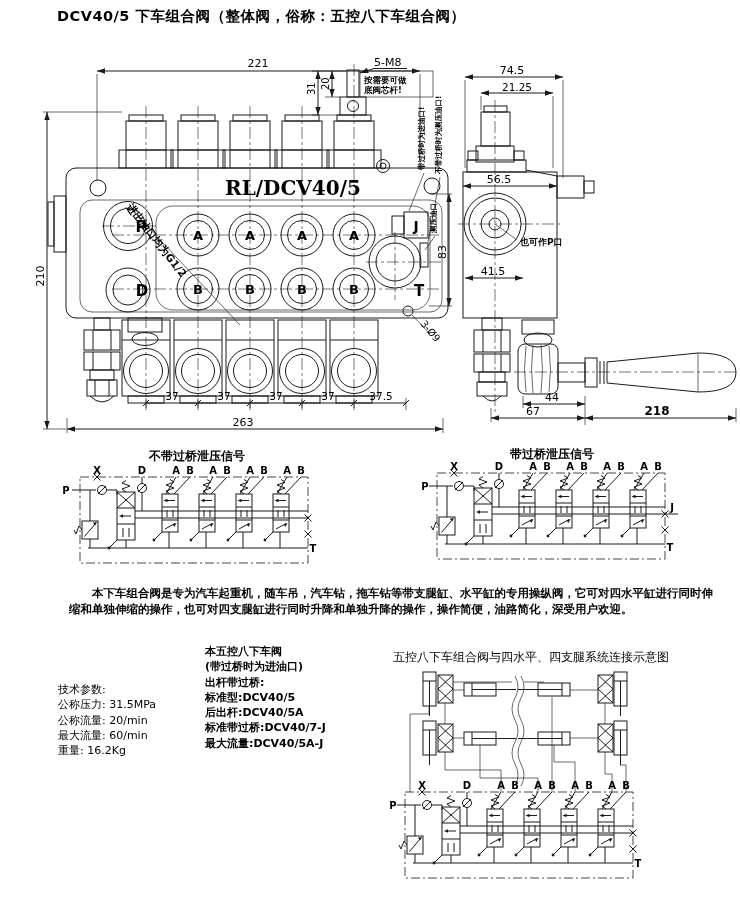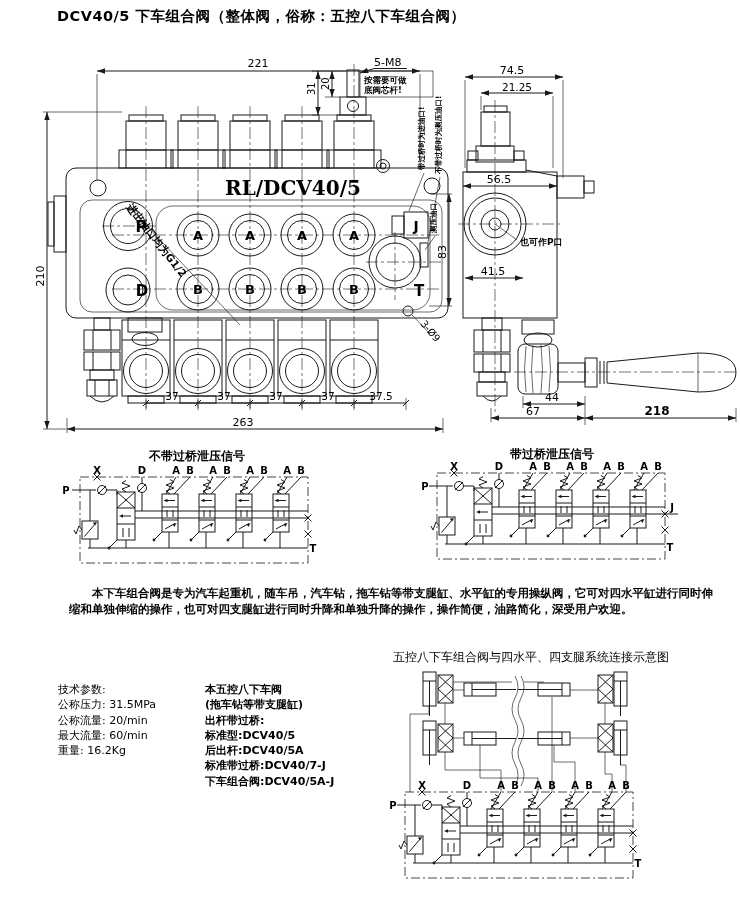--- a/index.html
+++ b/index.html
@@ -2,21 +2,21 @@
 <html><head>
 <meta charset="utf-8">
 <style>
   html,body{margin:0;padding:0;background:#fff;}
   .page{position:relative;width:740px;height:901px;background:#fff;overflow:hidden;
         font-family:"DejaVu Sans",sans-serif;color:#000;}
   .pagetitle{position:absolute;left:57px;top:7px;font-size:14.5px;font-weight:bold;letter-spacing:.5px;}
   .desc{position:absolute;left:55px;top:585px;width:655px;font-size:11.5px;font-weight:bold;
         line-height:16px;text-indent:2em;margin-left:14px;}
   .tech{position:absolute;left:58px;top:682px;font-size:11px;font-weight:normal;line-height:15.3px;}
-  .spec{position:absolute;left:205px;top:682px;font-size:11px;font-weight:bold;line-height:15.3px;}
+  .spec{position:absolute;left:205px;top:644px;font-size:11px;font-weight:bold;line-height:15.3px;}
   .bottomtitle{position:absolute;left:393px;top:649px;font-size:12px;font-weight:normal;}
   svg{position:absolute;left:0;top:0;}
   .draw{stroke:#1a1a1a;fill:none;stroke-width:1;}
   .thin{stroke-width:.65;}
   .cl{stroke-width:.6;stroke-dasharray:12 3 3 3;}
   .cl2{stroke-width:.8;stroke-dasharray:9 3 2 3;fill:none;}
   .f{fill:#1a1a1a;stroke:none;}
   text{font-family:"DejaVu Sans",sans-serif;fill:#000;stroke:none;font-weight:normal;}
   .b{font-weight:bold;}
   .serif{font-family:"DejaVu Serif",serif;}
@@ -461,23 +461,23 @@
   <div class="tech">
     <div>技术参数:</div>
     <div>公称压力: 31.5MPa</div>
     <div>公称流量: 20/min</div>
     <div>最大流量: 60/min</div>
     <div>重量: 16.2Kg</div>
   </div>
 
   <div class="spec">
     <div>本五控八下车阀</div>
-    <div>(拖车钻等带支腿缸)</div>
+    <div>(带过桥时为进油口)</div>
     <div>出杆带过桥:</div>
     <div>标准型:DCV40/5</div>
     <div>后出杆:DCV40/5A</div>
     <div>标准带过桥:DCV40/7-J</div>
-    <div>下车组合阀:DCV40/5A-J</div>
+    <div>最大流量:DCV40/5A-J</div>
   </div>
 
   <div class="bottomtitle">五控八下车组合阀与四水平、四支腿系统连接示意图</div>
 
 </div>
 
 </body></html>

